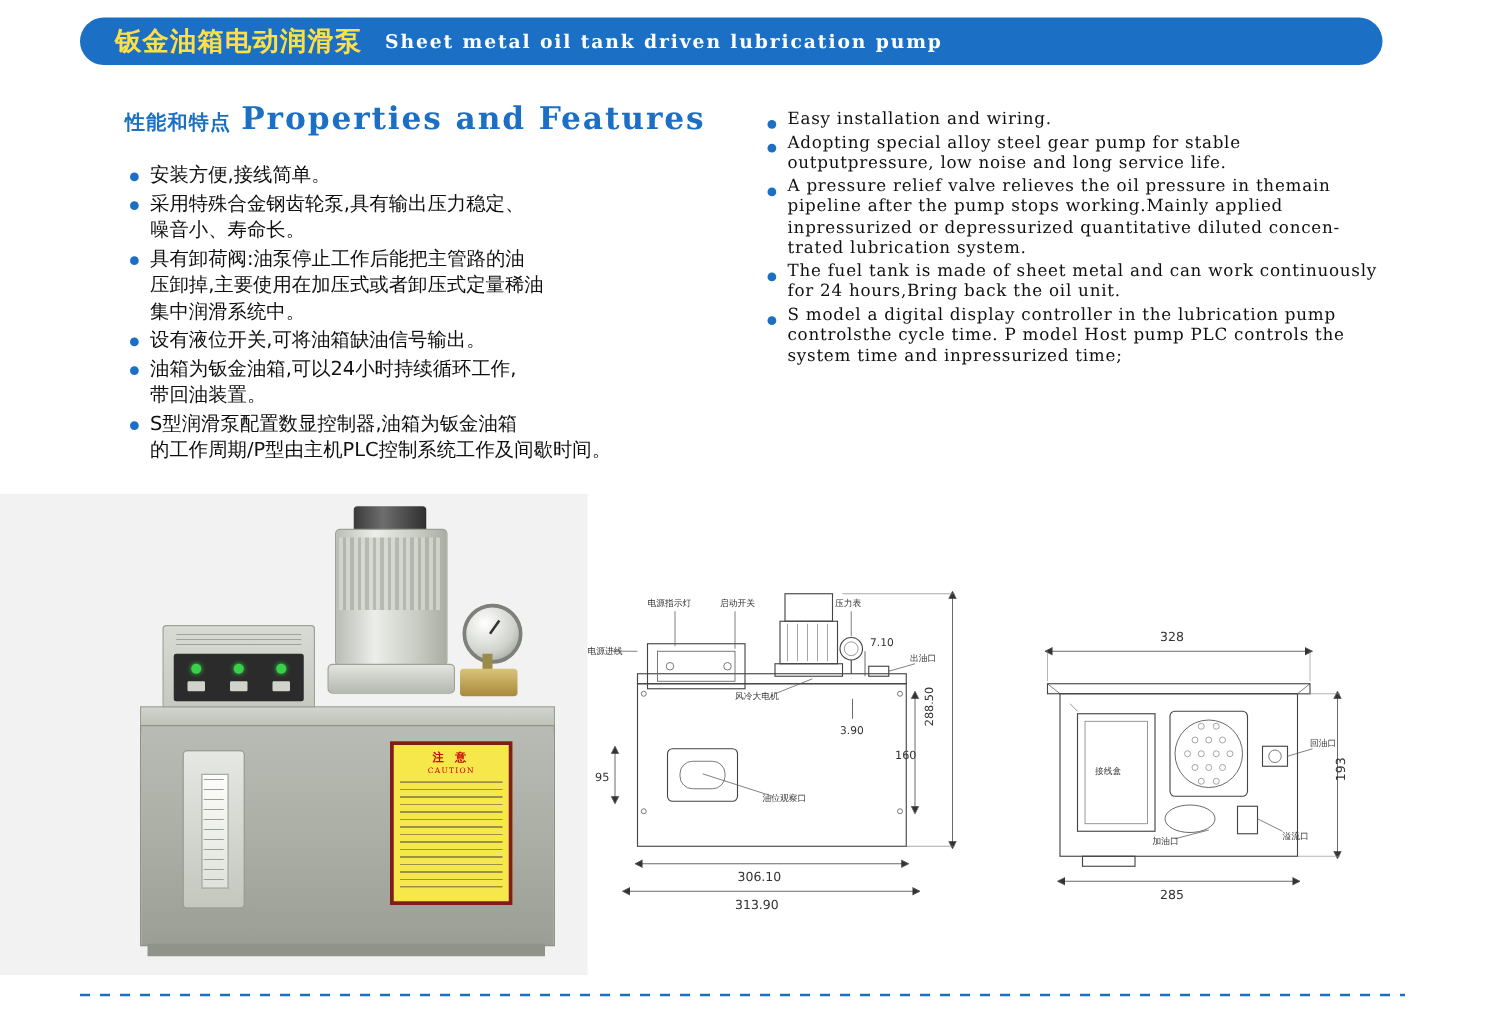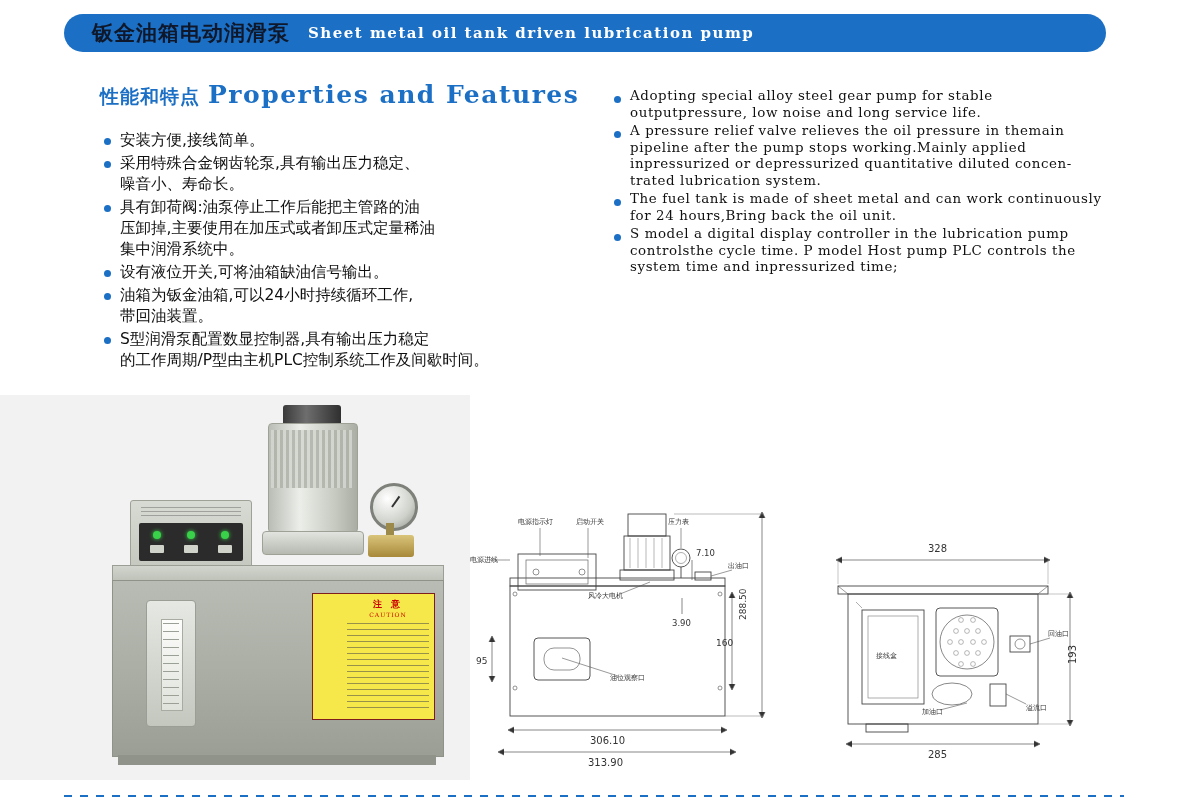--- a/index.html
+++ b/index.html
@@ -10,36 +10,36 @@
   }
   .page{position:absolute;inset:0;}
 
   
   .header-bar{
     position:absolute;left:64px;top:14px;width:1042px;height:38px;
     background:#1b6fc4;border-radius:19px;
     display:flex;align-items:center;
   }
   .header-bar .title-cn{
-    color:#0f172a;font-size:21px;font-weight:bold;
+    color:#fde047;font-size:21px;font-weight:bold;
     font-family:"DejaVu Sans", sans-serif;
     letter-spacing:1px;margin-left:28px;
   }
   .header-bar .title-en{
     color:#ffffff;font-size:15px;font-weight:bold;
     font-family:"DejaVu Serif", serif;
     letter-spacing:1.5px;margin-left:18px;
   }
 
   
   .sec-head{
     position:absolute;left:100px;top:80px;
     color:#1b6fc4;font-weight:bold;white-space:nowrap;
   }
-  .sec-head .cn{font-size:19px;font-family:"DejaVu Sans", sans-serif;letter-spacing:1px;}
+  .sec-head .cn{font-size:16px;font-family:"DejaVu Sans", sans-serif;letter-spacing:1px;}
   .sec-head .en{font-size:25px;font-family:"DejaVu Serif", serif;letter-spacing:1.5px;margin-left:8px;}
 
   
   ul.blist{list-style:none;margin:0;padding:0;}
   ul.blist li{
     position:relative;padding-left:16px;margin-bottom:2px;
   }
   ul.blist li::before{
     content:"";position:absolute;left:0;top:8px;
     width:7px;height:7px;border-radius:50%;background:#1b6fc4;
@@ -141,42 +141,42 @@
     position:absolute;left:14px;top:18px;width:20px;height:90px;
     background:linear-gradient(180deg,#fdfdfb,#dfe2db);
     border:1px solid #a7aba2;
   }
   .pm-sight-ticks{
     position:absolute;left:16px;top:22px;width:16px;height:82px;
     background:repeating-linear-gradient(180deg,#9aa096 0 1px,transparent 1px 8px);
   }
   .pm-label{
     position:absolute;left:312px;top:198px;width:92px;height:125px;
-    background:#f6e84a;border:1px solid #7f1d1d;padding-left:29px;
+    background:#f6e84a;border:3px solid #7f1d1d;
   }
   .pm-label .lbl-t{
     text-align:center;color:#c00;font-weight:bold;font-size:9px;
     font-family:"DejaVu Sans", sans-serif;margin-top:4px;letter-spacing:3px;
   }
   .pm-label .lbl-e{
     text-align:center;color:#c00;font-size:6px;font-family:"DejaVu Serif", serif;letter-spacing:1px;
   }
   .pm-label .lines{
     margin:5px 5px;height:85px;
     background:repeating-linear-gradient(180deg,#4a4a4a 0 1px,transparent 1px 6px);
     opacity:.55;
   }
   .pm-tinylbl{
     position:absolute;left:145px;top:118px;width:90px;height:10px;
     background:repeating-linear-gradient(180deg,#6a6a6a 0 1px,transparent 1px 4px);
     opacity:.5;
   }
 
   
-  .drawings{position:absolute;left:470px;top:498px;width:718px;height:300px;}
+  .drawings{position:absolute;left:470px;top:459px;width:718px;height:300px;}
   .drawings svg{display:block;}
 
   
   .footer-dashes{
     position:absolute;left:64px;top:795px;width:1060px;height:2px;
     background:repeating-linear-gradient(90deg,#1b6fc4 0 8px,transparent 8px 16px);
   }
 </style>
 </head>
 <body>
@@ -207,28 +207,31 @@
         <span class="ind">集中润滑系统中。</span>
       </li>
       <li>
         <span class="ind">设有液位开关,可将油箱缺油信号输出。</span>
       </li>
       <li>
         <span class="ind">油箱为钣金油箱,可以24小时持续循环工作,</span>
         <span class="ind">带回油装置。</span>
       </li>
       <li>
-        <span class="ind">S型润滑泵配置数显控制器,具有输出压力稳定</span>
+        <span class="ind">S型润滑泵配置数显控制器,油箱为钣金油箱</span>
         <span class="ind">的工作周期/P型由主机PLC控制系统工作及间歇时间。</span>
       </li>
     </ul>
   </div>
 
   <div class="col-en">
     <ul class="blist">
+      <li>
+        <span class="ind">Easy installation and wiring.</span>
+      </li>
       <li>
         <span class="ind">Adopting special alloy steel gear pump for stable</span>
         <span class="ind">outputpressure, low noise and long service life.</span>
       </li>
       <li>
         <span class="ind">A pressure relief valve relieves the oil pressure in</span>
         <span class="ind">themain pipeline after the pump stops working.Mainly</span>
         <span class="ind">applied inpressurized or depressurized quantitative</span>
         <span class="ind">diluted concen-trated lubrication system.</span>
       </li>

